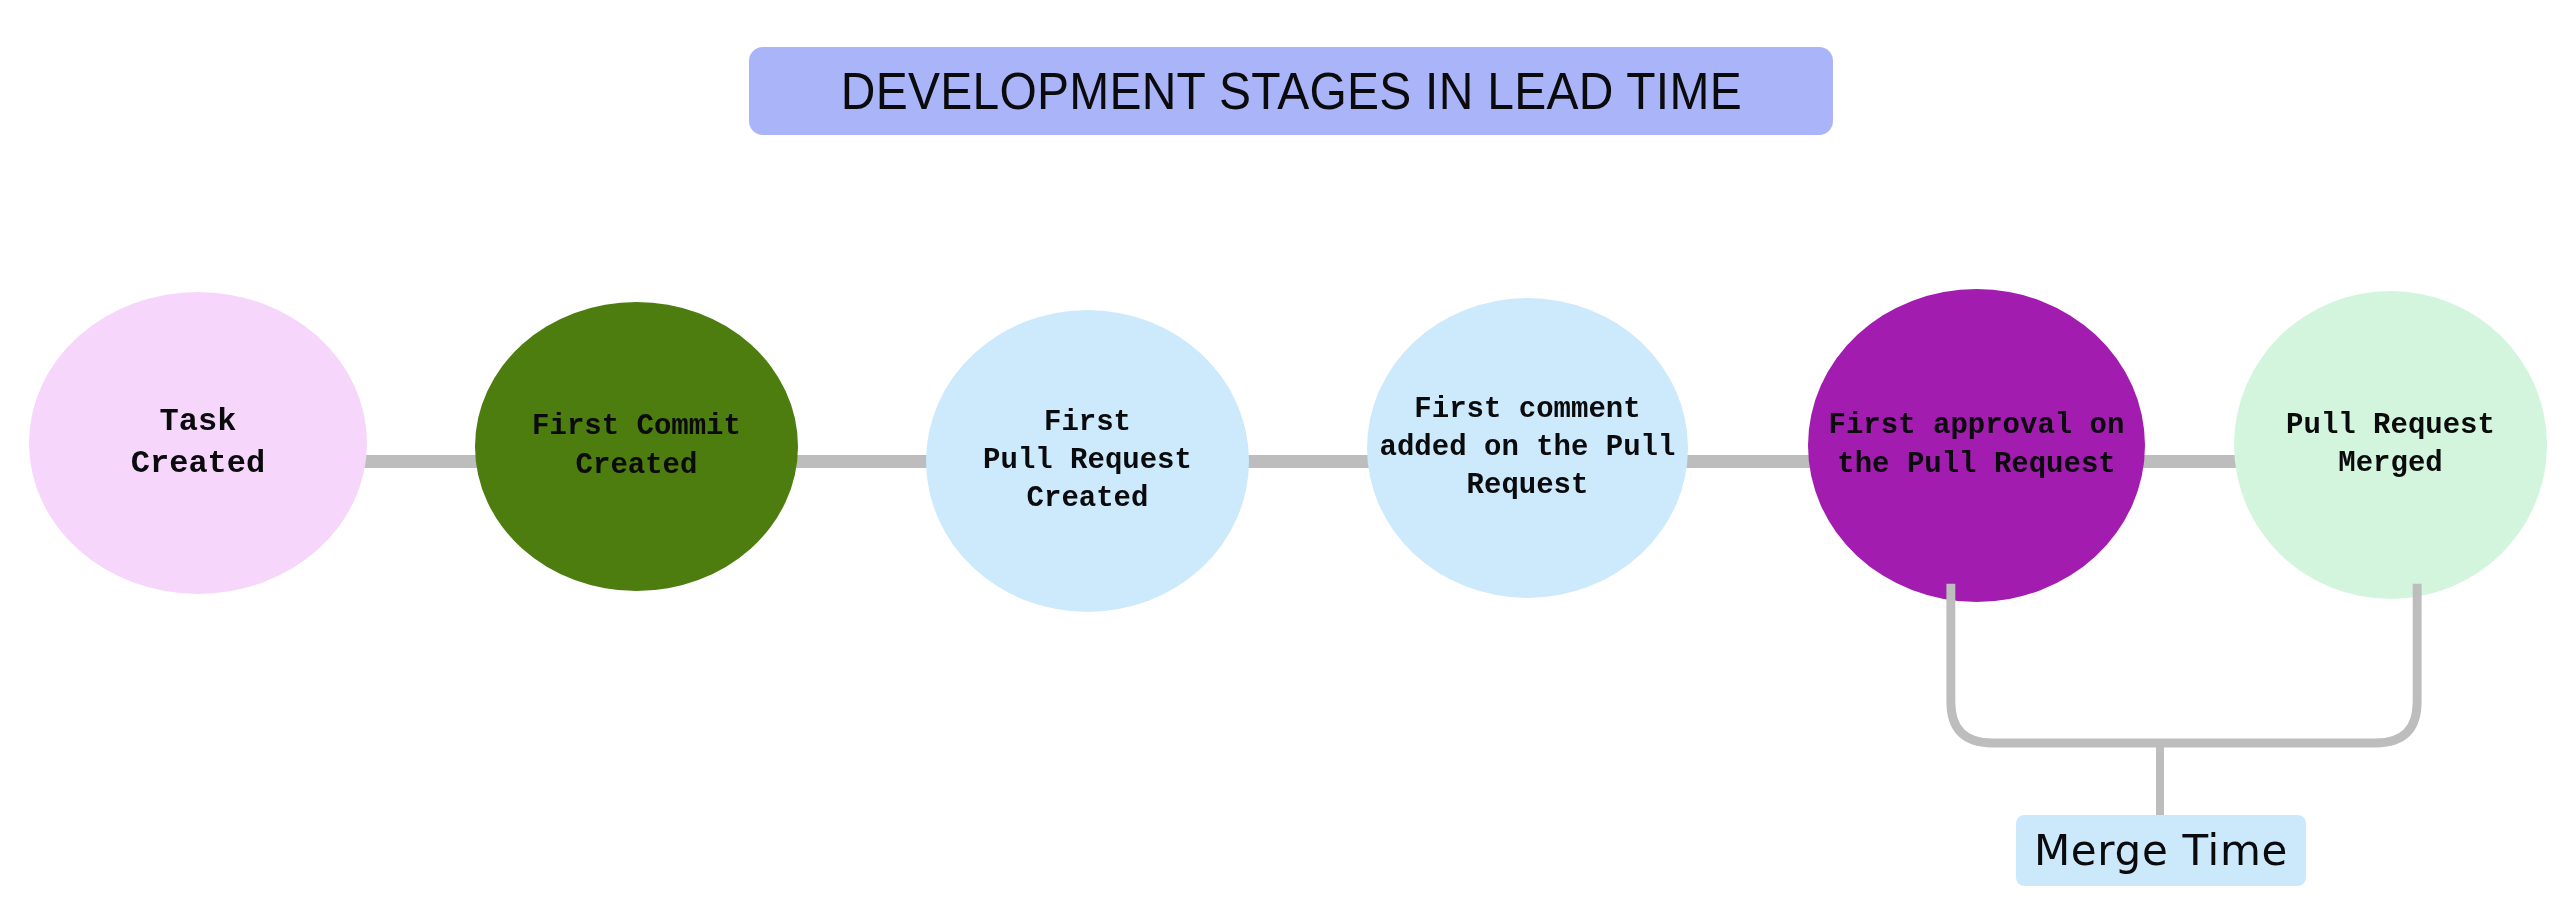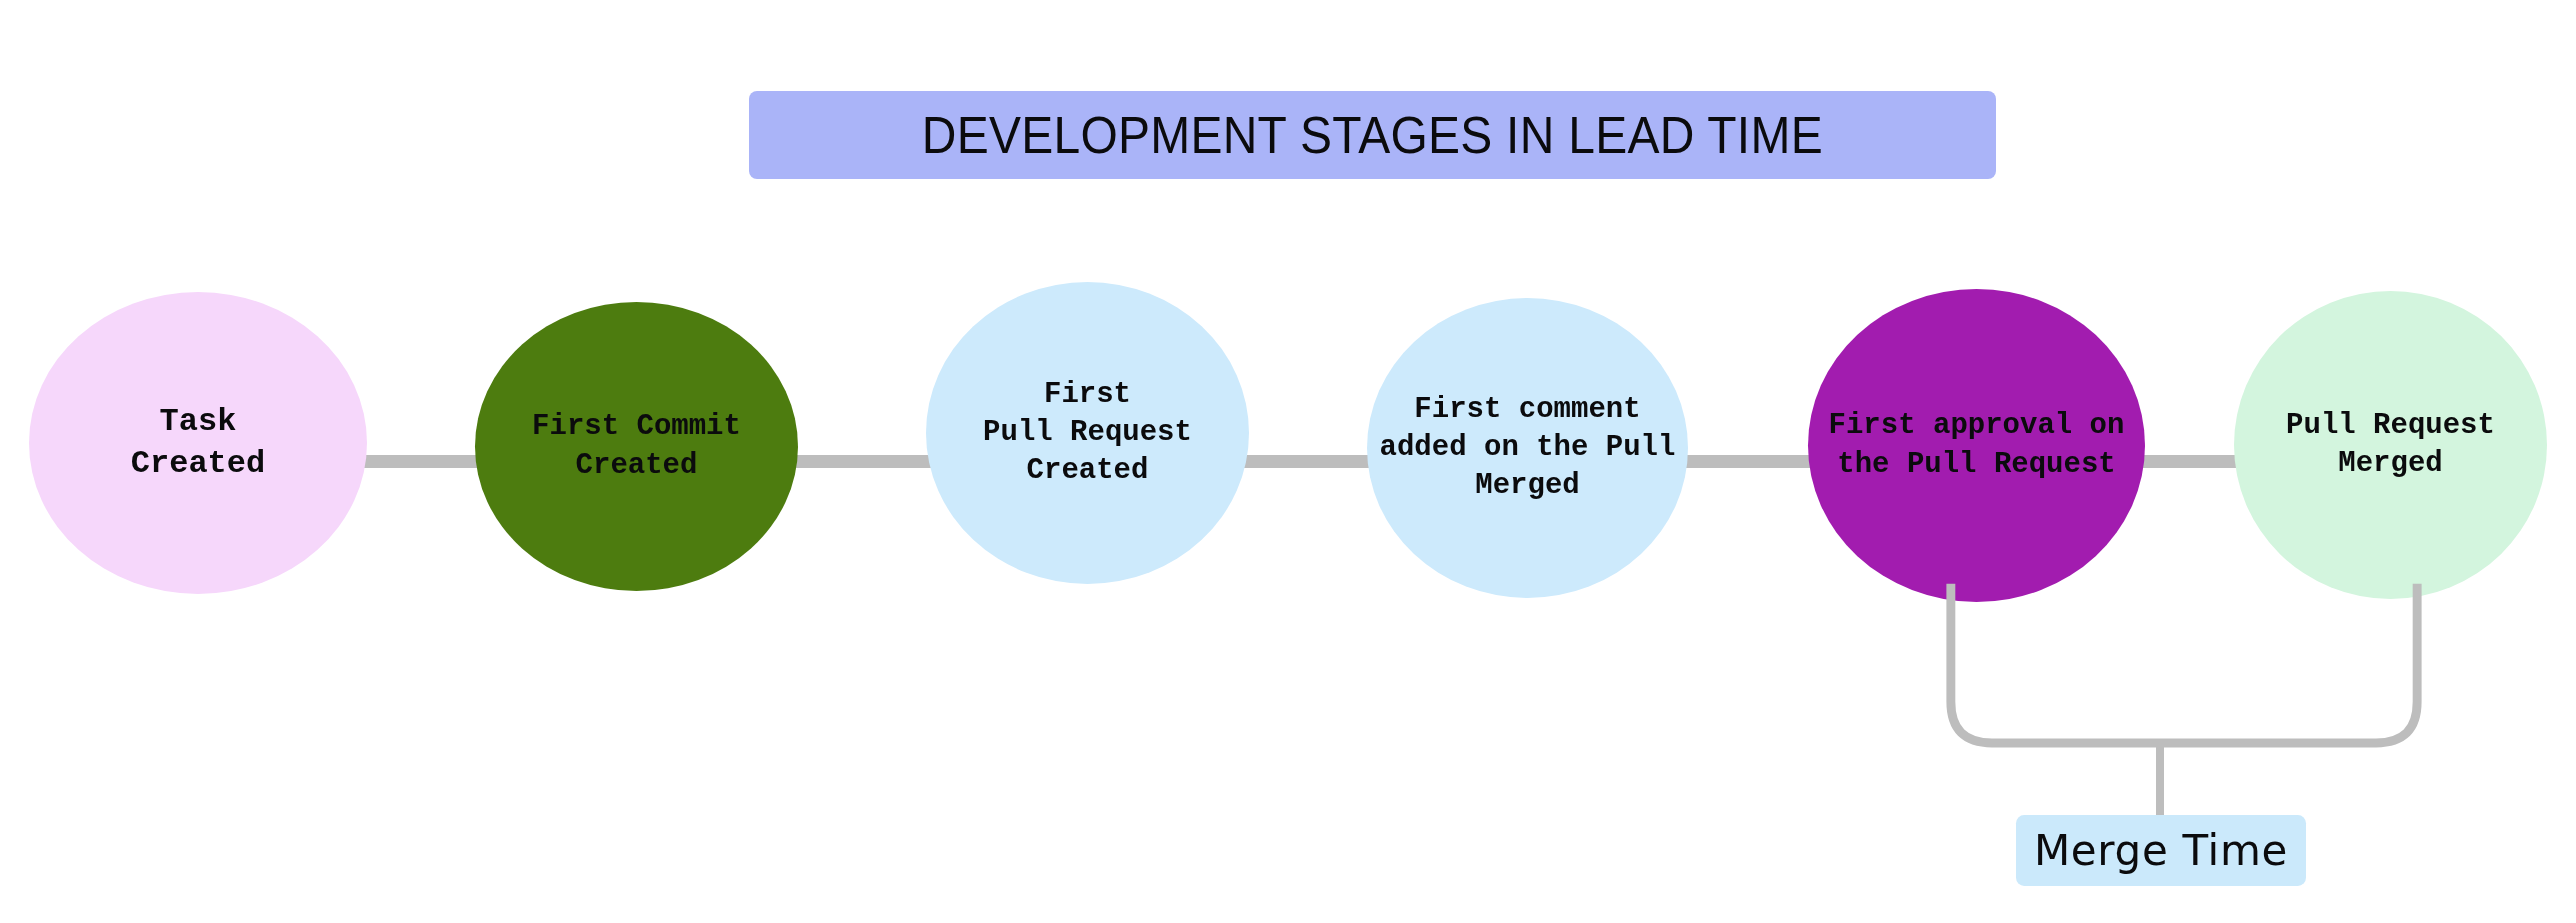--- a/index.html
+++ b/index.html
@@ -20,29 +20,28 @@
     left: 0; top: 0;
     width: 2576px;
     height: 923px;
   }
 
   
   .title-box {
     position: absolute;
     left: 749px;
     top: 47px;
-    width: 1247px;
+    width: 1084px;
     height: 88px;
     background: #aab4f8;
-    border-radius: 8px;
+    border-radius: 14px;
     display: flex;
     align-items: center;
     justify-content: center;
     box-sizing: border-box;
-    margin-top: 44px;
   }
   .title-text {
     font-family: "Liberation Sans", sans-serif;
     font-weight: 400;
     font-size: 51px;
     letter-spacing: 0.3px;
     color: #0b0b0d;
     white-space: nowrap;
     line-height: 1;
     transform: scaleX(0.94);
@@ -62,21 +61,21 @@
     font-family: Liberation Mono, monospace;
     font-weight: bold;
     color: #0b0b0d;
     line-height: 1.32;
     white-space: pre-line;
     padding: 0 12.4px;
   }
 
   .n1 { left: 29px;   top: 292px; width: 338px; height: 302px; background: #f6d7fb; }
   .n2 { left: 475px;  top: 302px; width: 323px; height: 289px; background: #4d7c0f; }
-  .n3 { left: 926px; top: 282px; width: 323px; height: 302px; background: #cdeafc; }
+  .n3 { left: 926px; top: 310px; width: 323px; height: 302px; background: #cdeafc; }
   .n4 { left: 1367px; top: 298px; width: 321px; height: 300px; background: #cdeafc; }
   .n5 { left: 1808px; top: 289px; width: 337px; height: 313px; background: #a21caf; }
   .n6 { left: 2234px; top: 291px; width: 313px; height: 308px; background: #d3f5de; }
 
   .n1 .node-label { font-size: 32px; }
   .n2 .node-label { font-size: 29px; }
   .n3 .node-label { font-size: 29px; }
   .n4 .node-label { font-size: 29px; }
   .n5 .node-label { font-size: 29px; }
   .n6 .node-label { font-size: 29px; }
@@ -163,21 +162,21 @@
 
   <div class="node n3">
     <span class="node-label">First
 Pull Request
 Created</span>
   </div>
 
   <div class="node n4">
     <span class="node-label">First comment
 added on the Pull
-Merged</span>
+Request</span>
   </div>
 
   <div class="node n5">
     <span class="node-label">First approval on
 the Pull Request</span>
   </div>
 
   <div class="node n6">
     <span class="node-label">Pull Request
 Merged</span>

